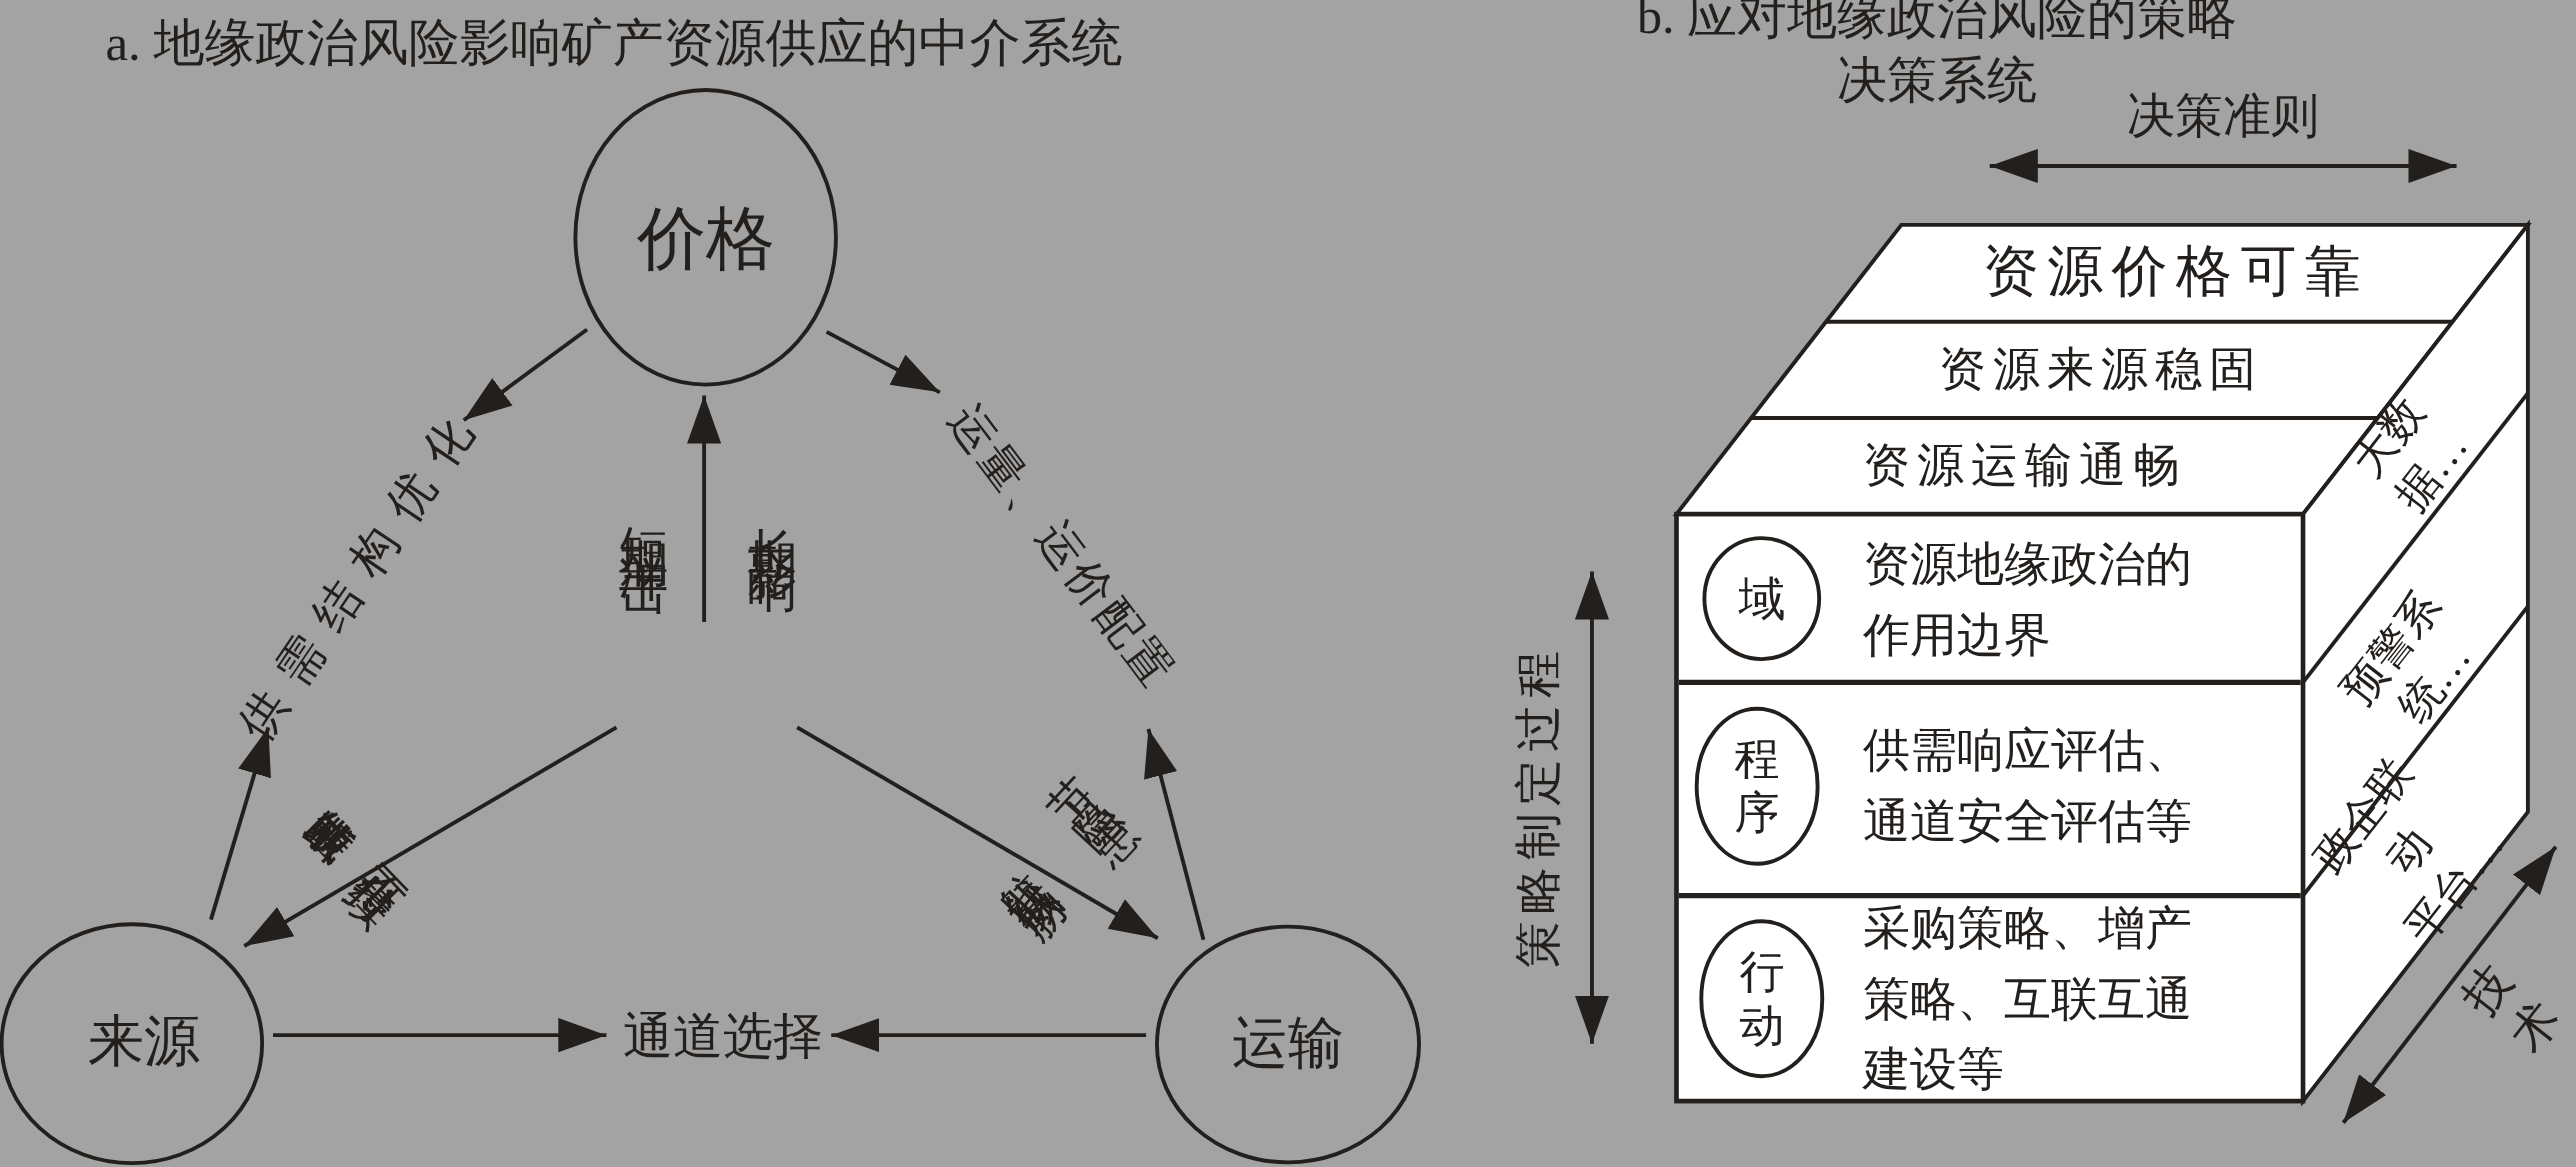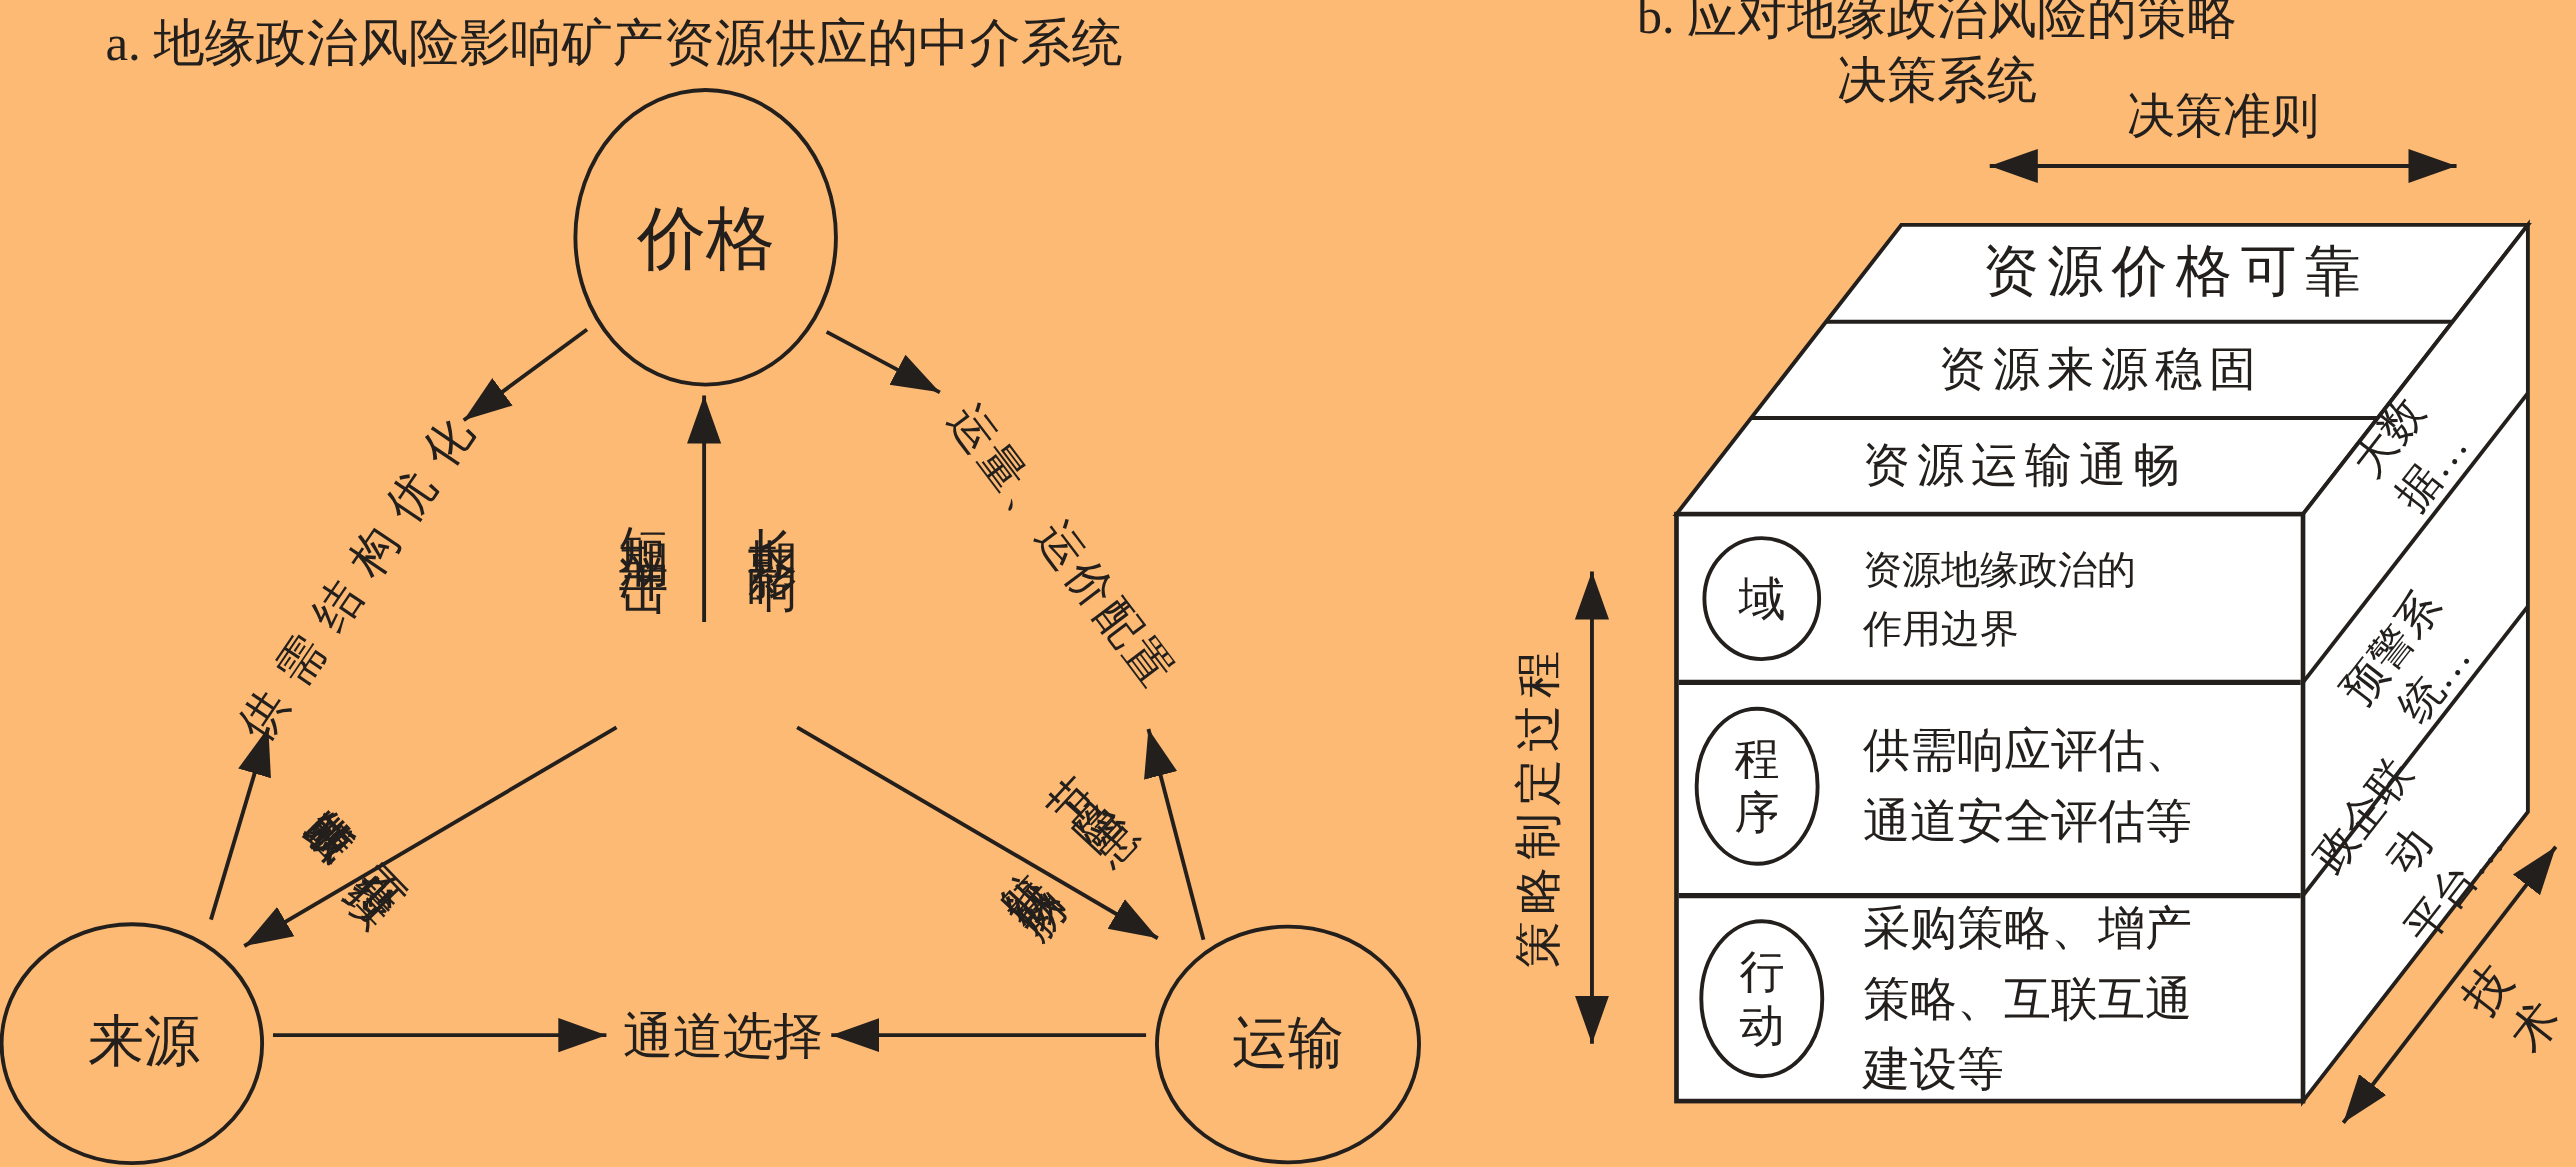--- a/index.html
+++ b/index.html
@@ -1,17 +1,17 @@
 <!DOCTYPE html>
 <html style="font-size:12.4px"><head>
 <meta charset="utf-8">
 <style>
   html,body{margin:0;padding:0;background:#ffffff;}
   .stage{
-    position:relative;width:2576px;height:1167px;background:#fdba74;overflow:hidden;
+    position:relative;width:2576px;height:1167px;background:#a3a3a3;overflow:hidden;
     font-family:"Liberation Serif","DejaVu Serif",serif;color:#231f1c;
   }
   .stage svg{position:absolute;left:0;top:0;}
   .t{
     position:absolute;transform:translate(-50%,-50%);
     white-space:pre-line;text-align:center;line-height:1.28;
     color:#231f1c;
   }
   .tl{ 
     position:absolute;transform:translate(0,-50%);
@@ -100,21 +100,21 @@
   <div class="t" style="left:2176px;top:272px;font-size:56px;letter-spacing:0.15em;">资源价格可靠</div>
   <div class="t" style="left:2101px;top:369px;font-size:47px;letter-spacing:0.15em;">资源来源稳固</div>
   <div class="t" style="left:2025px;top:465px;font-size:47px;letter-spacing:0.15em;">资源运输通畅</div>
 
   <div class="t" style="left:1762px;top:599px;font-size:47px;">域</div>
   <div class="t" style="left:1757px;top:786px;font-size:45px;line-height:1.2;">程
 序</div>
   <div class="t" style="left:1762px;top:999px;font-size:45px;line-height:1.2;">行
 动</div>
 
-  <div class="tl" style="left:1863px;top:599px;font-size:39px;">资源地缘政治的
+  <div class="tl" style="left:1863px;top:599px;font-size:47px;">资源地缘政治的
 作用边界</div>
   <div class="tl" style="left:1863px;top:785px;font-size:47px;">供需响应评估、
 通道安全评估等</div>
   <div class="tl" style="left:1863px;top:999px;font-size:47px;">采购策略、增产
 策略、互联互通
 建设等</div>
 
   <div class="t" style="left:2410px;top:454px;font-size:43px;transform:translate(-50%,-50%) rotate(-52deg);">大数据…</div>
   <div class="t" style="left:2413px;top:665px;font-size:43px;transform:translate(-50%,-50%) rotate(-52deg);">预警系统…</div>
   <div class="t" style="left:2409px;top:851px;font-size:43px;line-height:1.35;transform:translate(-50%,-50%) rotate(-52deg);">政企联动

